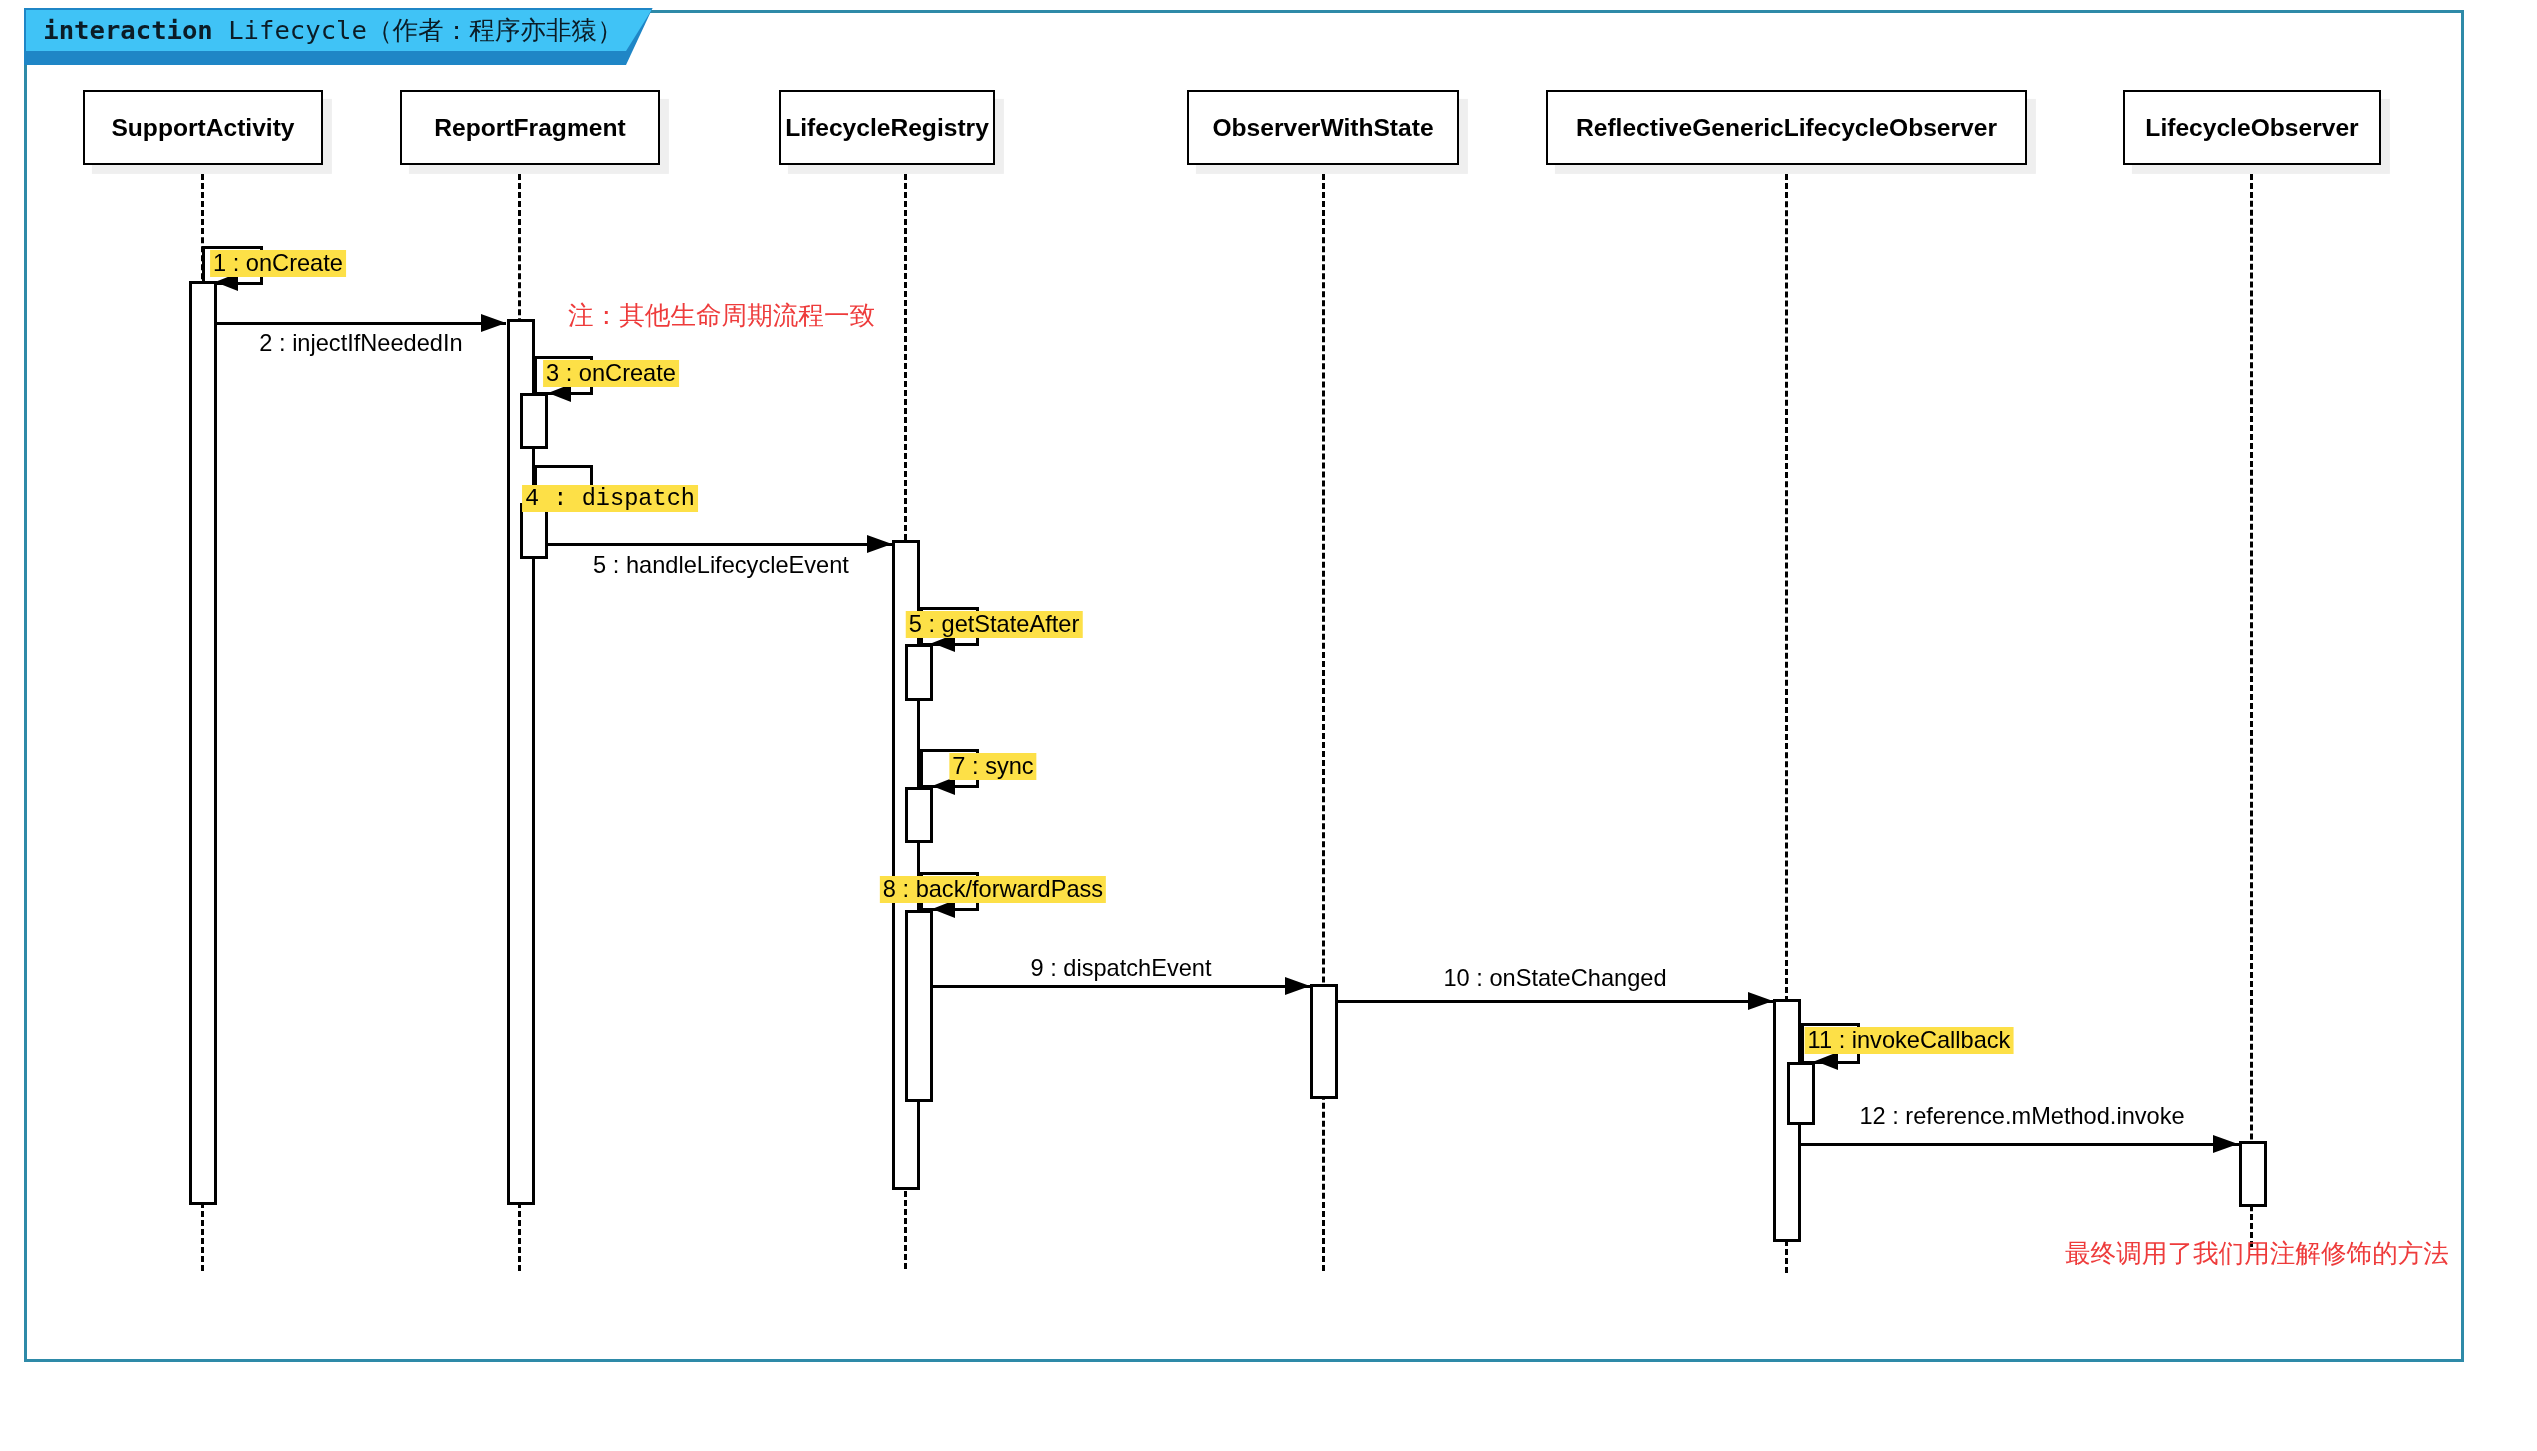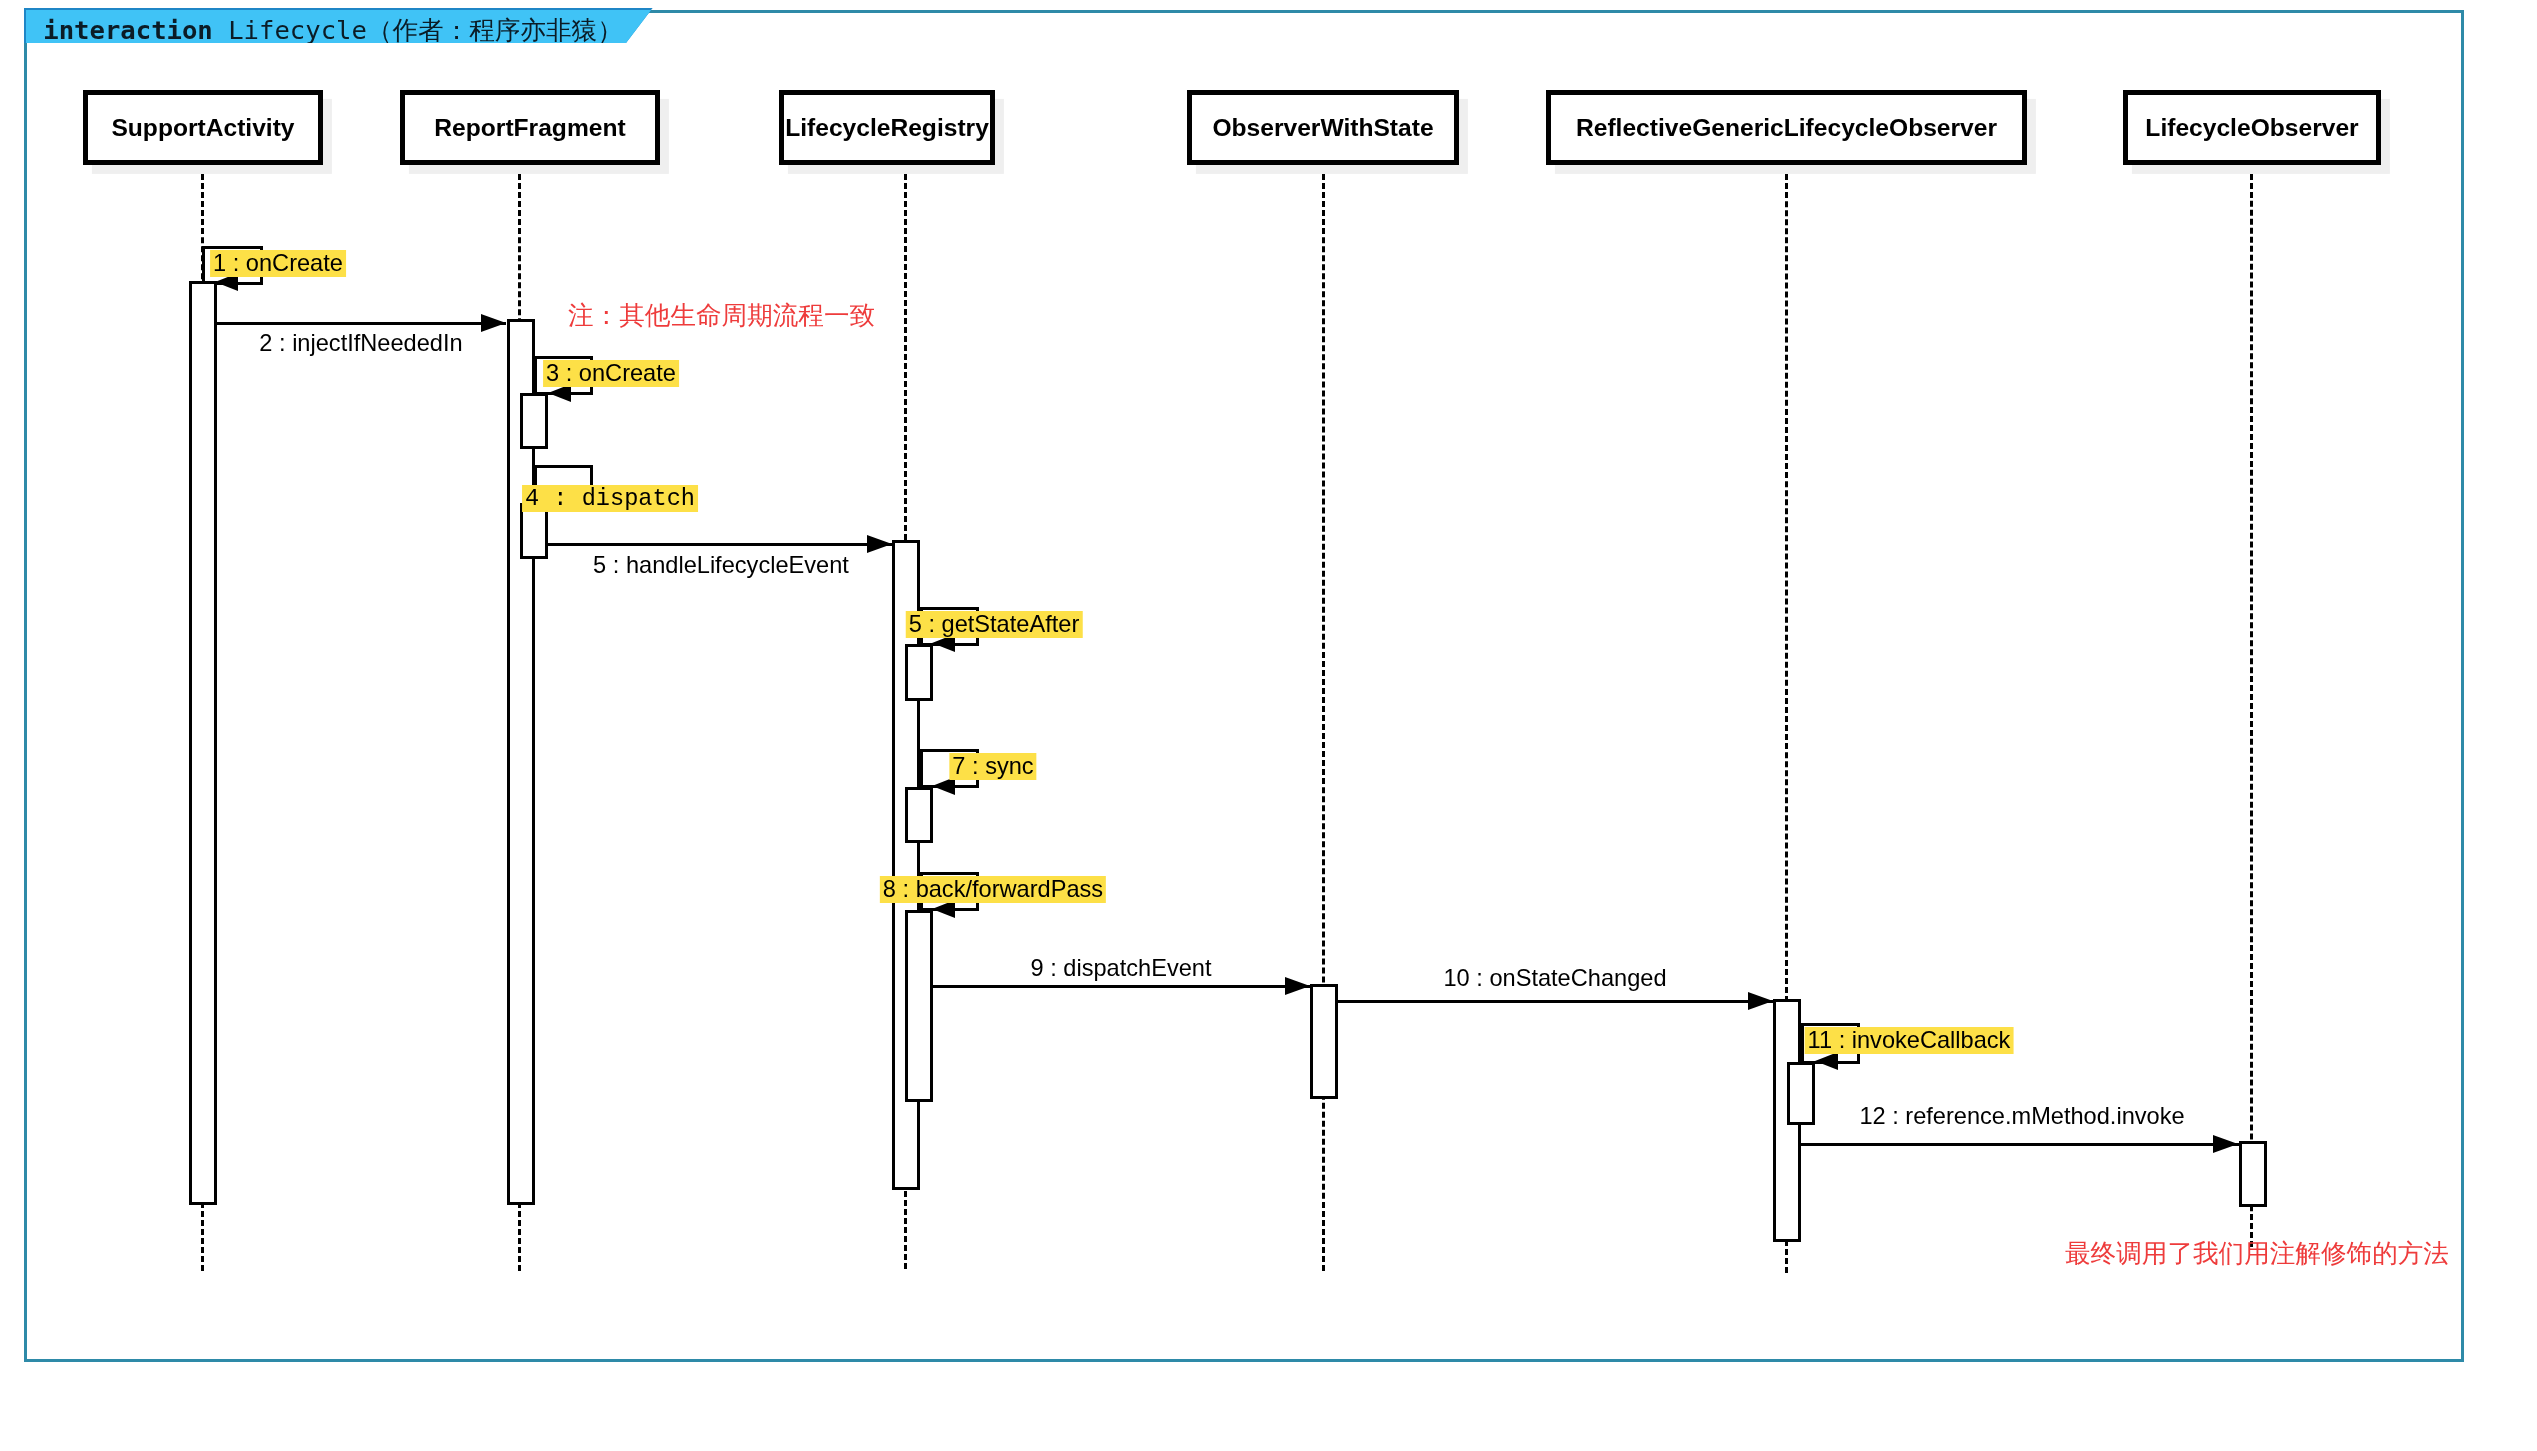--- a/index.html
+++ b/index.html
@@ -1,27 +1,27 @@
 <!DOCTYPE html>
 <html><head>
 <meta charset="utf-8">
 <style>
   html,body{margin:0;padding:0;background:#ffffff;}
   .canvas{position:relative;width:2538px;height:1452px;background:#ffffff;
           font-family:"Liberation Sans",sans-serif;overflow:hidden;}
   .frame{position:absolute;left:23.6px;top:9.8px;width:2440px;height:1352px;
          border:3px solid #2e8aa8;box-sizing:border-box;background:transparent;z-index:0;}
-  .tab-outer{position:absolute;left:23.6px;top:7.9px;width:629px;height:35px;background:#1f86c6;
+  .tab-outer{position:absolute;left:23.6px;top:7.9px;width:629px;height:57px;background:#1f86c6;
          clip-path:polygon(0 0,100% 0,calc(100% - 26.6px) 100%,0 100%);z-index:8;}
   .tab-inner{position:absolute;left:2px;top:2px;width:626px;height:41px;background:#40c3f6;
          clip-path:polygon(0 0,100% 0,calc(100% - 25.6px) 100%,0 100%);
          display:flex;align-items:center;padding-left:17.7px;box-sizing:border-box;}
   .tab-inner span{font-family:"DejaVu Sans Mono","DejaVu Sans",monospace;font-size:25.6px;color:#0b1c26;white-space:pre;}
   .tab-kw{font-weight:bold;}
-  .pbox{position:absolute;top:90px;height:75px;border:5px solid #000000;background:#fff;
+  .pbox{position:absolute;top:90px;height:75px;border:2px solid #000000;background:#fff;
         box-sizing:border-box;display:flex;align-items:center;justify-content:center;
         font-weight:bold;font-size:24.6px;color:#000;box-shadow:8.9px 8.9px 0 #efefef;z-index:5;white-space:nowrap;}
   .lifeline{position:absolute;width:0;border-left:3px dashed #000;z-index:1;}
   .bar{position:absolute;width:27.5px;border:3px solid #000;background:#fff;box-sizing:border-box;z-index:3;}
   .bar.nested{z-index:4;}
   .loop{position:absolute;border:3px solid #000;background:#fff;box-sizing:border-box;z-index:2;}
   .msgline{position:absolute;height:3px;background:#000;z-index:5;}
   .ah-r{position:absolute;width:0;height:0;border-top:9.8px solid transparent;
         border-bottom:9.8px solid transparent;border-left:25.6px solid #000;z-index:6;}
   .ah-l{position:absolute;width:0;height:0;border-top:9.8px solid transparent;

